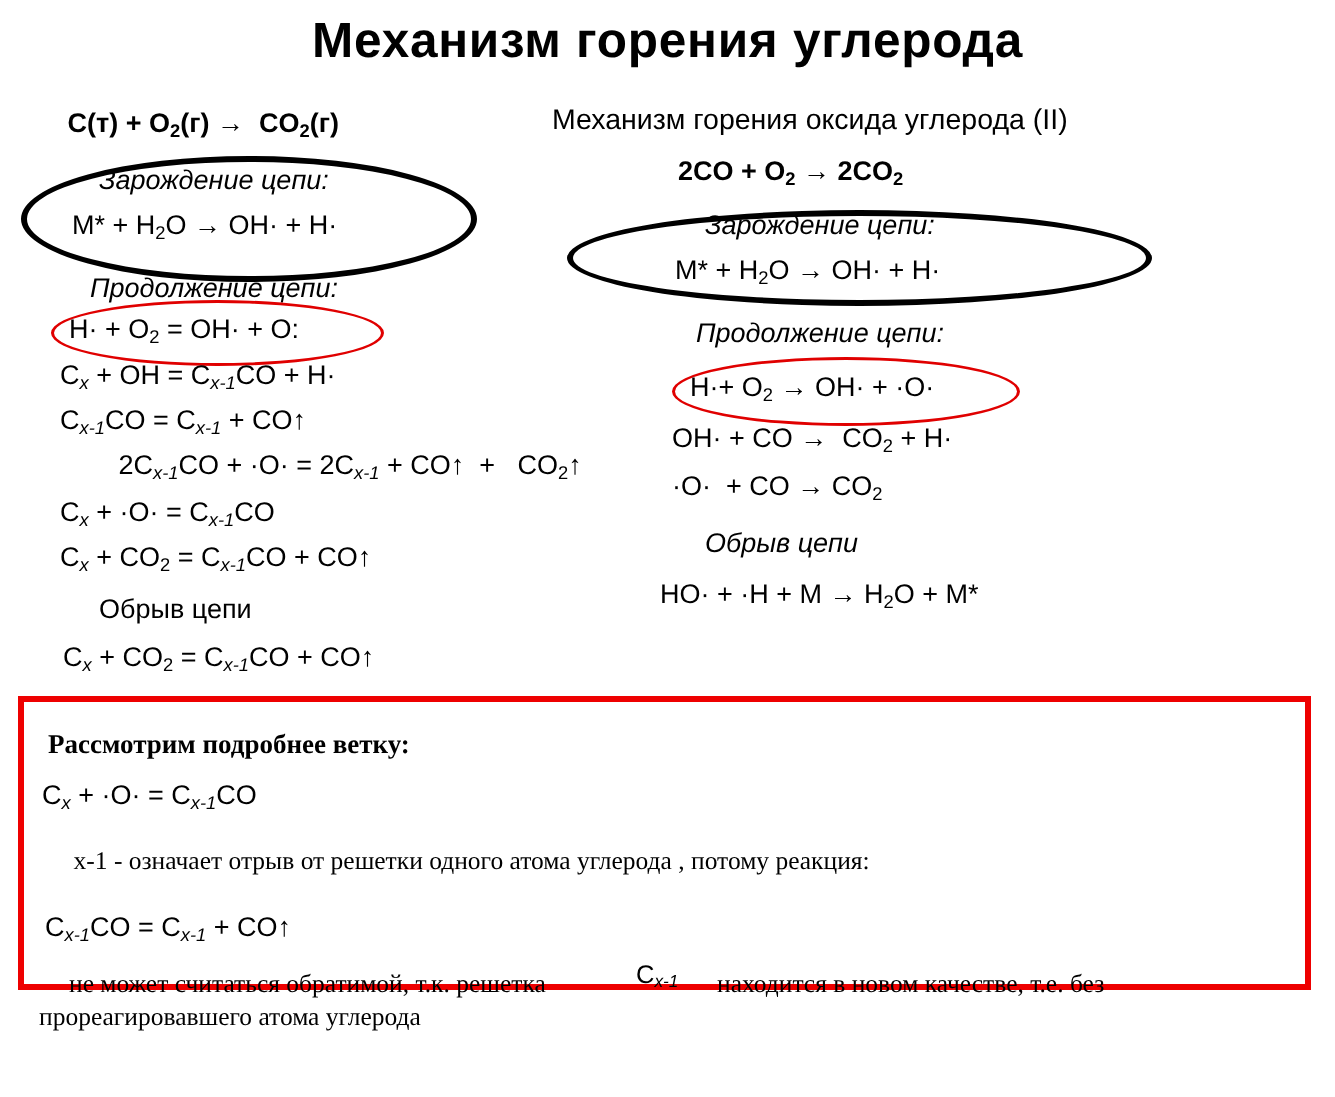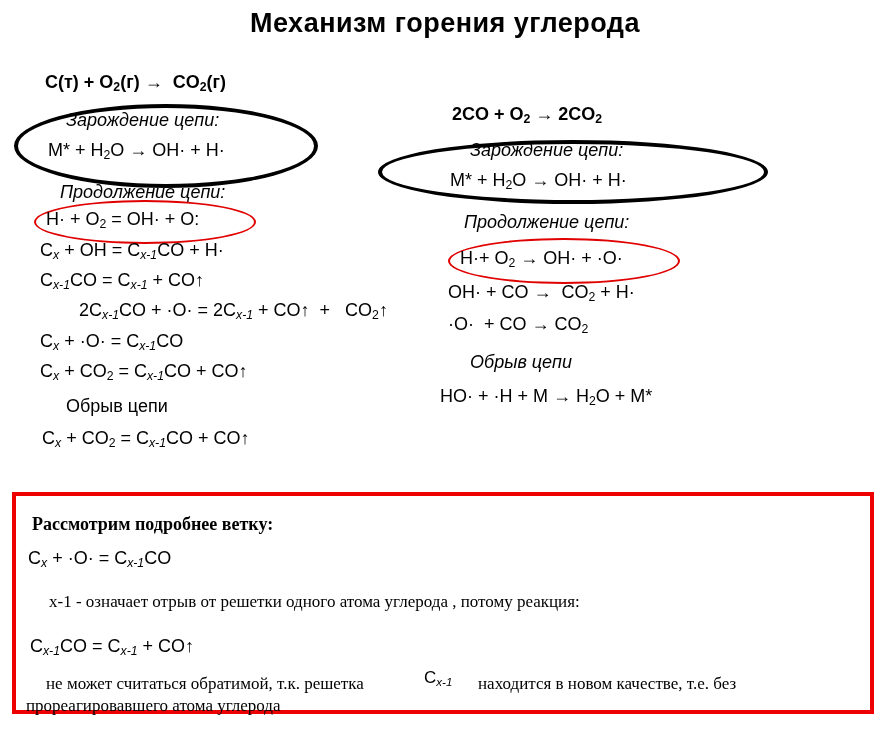--- a/index.html
+++ b/index.html
@@ -15,21 +15,21 @@
   .slide { position: relative; width: 890px; height: 731px; }
 
   .title {
     position: absolute;
     top: 8px;
     left: 0;
     width: 890px;
     text-align: center;
     font-family: "Liberation Sans", sans-serif;
     font-weight: bold;
-    font-size: 27px;
+    font-size: 33px;
     letter-spacing: 0.5px;
   }
 
   
   .eq {
     position: absolute;
     font-family: "Liberation Sans", sans-serif;
     font-size: 18px;
     white-space: nowrap;
   }
@@ -44,23 +44,23 @@
     border-radius: 50%;
     background: transparent;
   }
   .ellipse.black { border: 4px solid #000000; }
   .ellipse.red   { border: 2.5px solid #e00000; }
 
   
   .redbox {
     position: absolute;
     left: 12px;
-    top: 492px;
+    top: 464px;
     width: 862px;
-    height: 222px;
+    height: 196px;
     border: 4px solid #ee0000;
     box-sizing: border-box;
   }
   .bx {
     position: absolute;
     font-family: "Liberation Serif", serif;
     font-size: 17px;
   }
   .bx.bold { font-weight: bold; }
   .bx.sans { font-family: "Liberation Sans", sans-serif; }
@@ -105,20 +105,21 @@
   <div class="eq" style="left:40px; top:361px;">
     C<sub class="itl">x</sub> + CO<sub>2</sub> = C<sub class="itl">x-1</sub>CO + CO↑
   </div>
 
   <div class="eq" style="left:66px; top:396px;">Обрыв цепи</div>
 
   <div class="eq" style="left:42px; top:428px;">
     C<sub class="itl">x</sub> + CO<sub>2</sub> = C<sub class="itl">x-1</sub>CO + CO↑
   </div>
 
+  <div class="eq" style="left:368px; top:70px; font-size:19px;">Механизм горения оксида углерода (II)</div>
 
   <div class="eq b" style="left:452px; top:104px;">
     2CO + O<sub>2</sub> → 2CO<sub>2</sub>
   </div>
 
   <div class="ellipse black" style="left:378px; top:140px; width:382px; height:56px;"></div>
 
   <div class="eq i" style="left:470px; top:140px;">Зарождение цепи:</div>
   <div class="eq" style="left:450px; top:170px;">
     М* + H<sub>2</sub>O → OH· + H·

